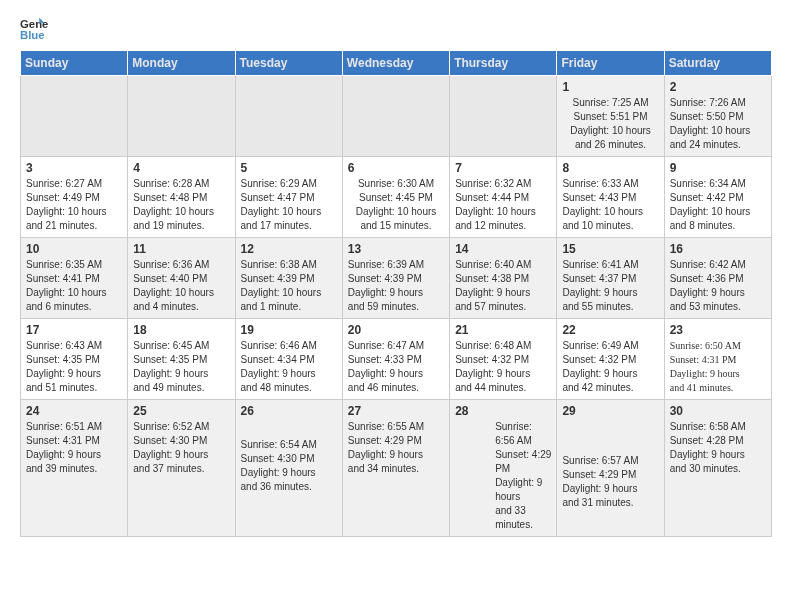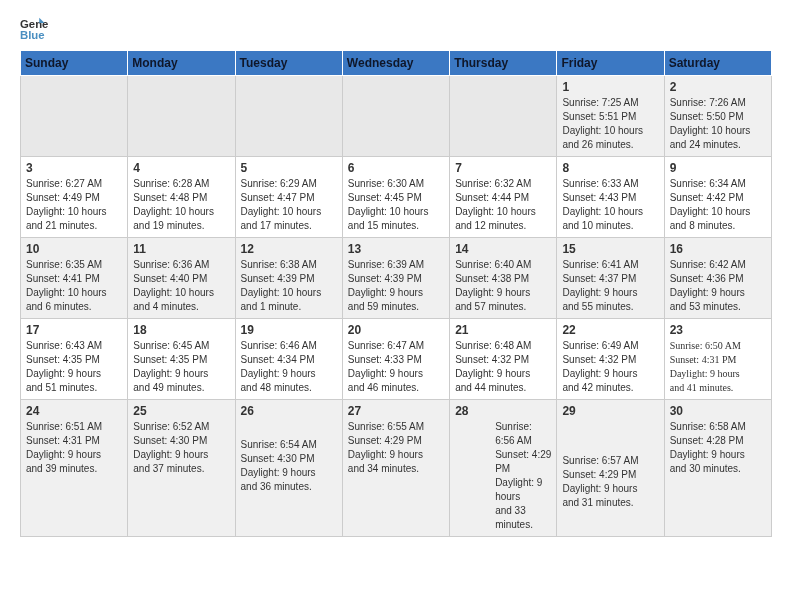--- a/index.html
+++ b/index.html
@@ -38,21 +38,21 @@
       color: #555;
     }
     .calendar-table {
       width: 100%;
       border-collapse: collapse;
       table-layout: fixed;
       margin-top: 6px;
     }
     .calendar-table th {
       background: #3b78c3;
-      color: #0f172a;
+      color: #e5e5e5;
       font-size: 12px;
       font-weight: bold;
       padding: 5px 4px;
       text-align: left;
       border: 1px solid #fff;
     }
     .calendar-table td {
       border: 1px solid #ccc;
       vertical-align: top;
       padding: 4px 5px;
@@ -117,21 +117,21 @@
   </thead>
   <tbody id="calendar-body">
       <tr class="row-shade">
         <td class="empty"></td>
         <td class="empty"></td>
         <td class="empty"></td>
         <td class="empty"></td>
         <td class="empty"></td>
         <td>
           <span class="day-number">1</span>
-          <div class="day-info" style="white-space: pre-line;">Sunrise: 7:25 AM
+          <div class="day-info" style="white-space: pre-line; text-align: center;">Sunrise: 7:25 AM
 Sunset: 5:51 PM
 Daylight: 10 hours
 and 26 minutes.</div>
         </td>
         <td>
           <span class="day-number">2</span>
           <div class="day-info" style="white-space: pre-line;">Sunrise: 7:26 AM
 Sunset: 5:50 PM
 Daylight: 10 hours
 and 24 minutes.</div>
@@ -154,21 +154,21 @@
         </td>
         <td>
           <span class="day-number">5</span>
           <div class="day-info" style="white-space: pre-line;">Sunrise: 6:29 AM
 Sunset: 4:47 PM
 Daylight: 10 hours
 and 17 minutes.</div>
         </td>
         <td>
           <span class="day-number">6</span>
-          <div class="day-info" style="white-space: pre-line;">Sunrise: 6:30 AM
+          <div class="day-info" style="white-space: pre-line; text-align: center;">Sunrise: 6:30 AM
 Sunset: 4:45 PM
 Daylight: 10 hours
 and 15 minutes.</div>
         </td>
         <td>
           <span class="day-number">7</span>
           <div class="day-info" style="white-space: pre-line;">Sunrise: 6:32 AM
 Sunset: 4:44 PM
 Daylight: 10 hours
 and 12 minutes.</div>

